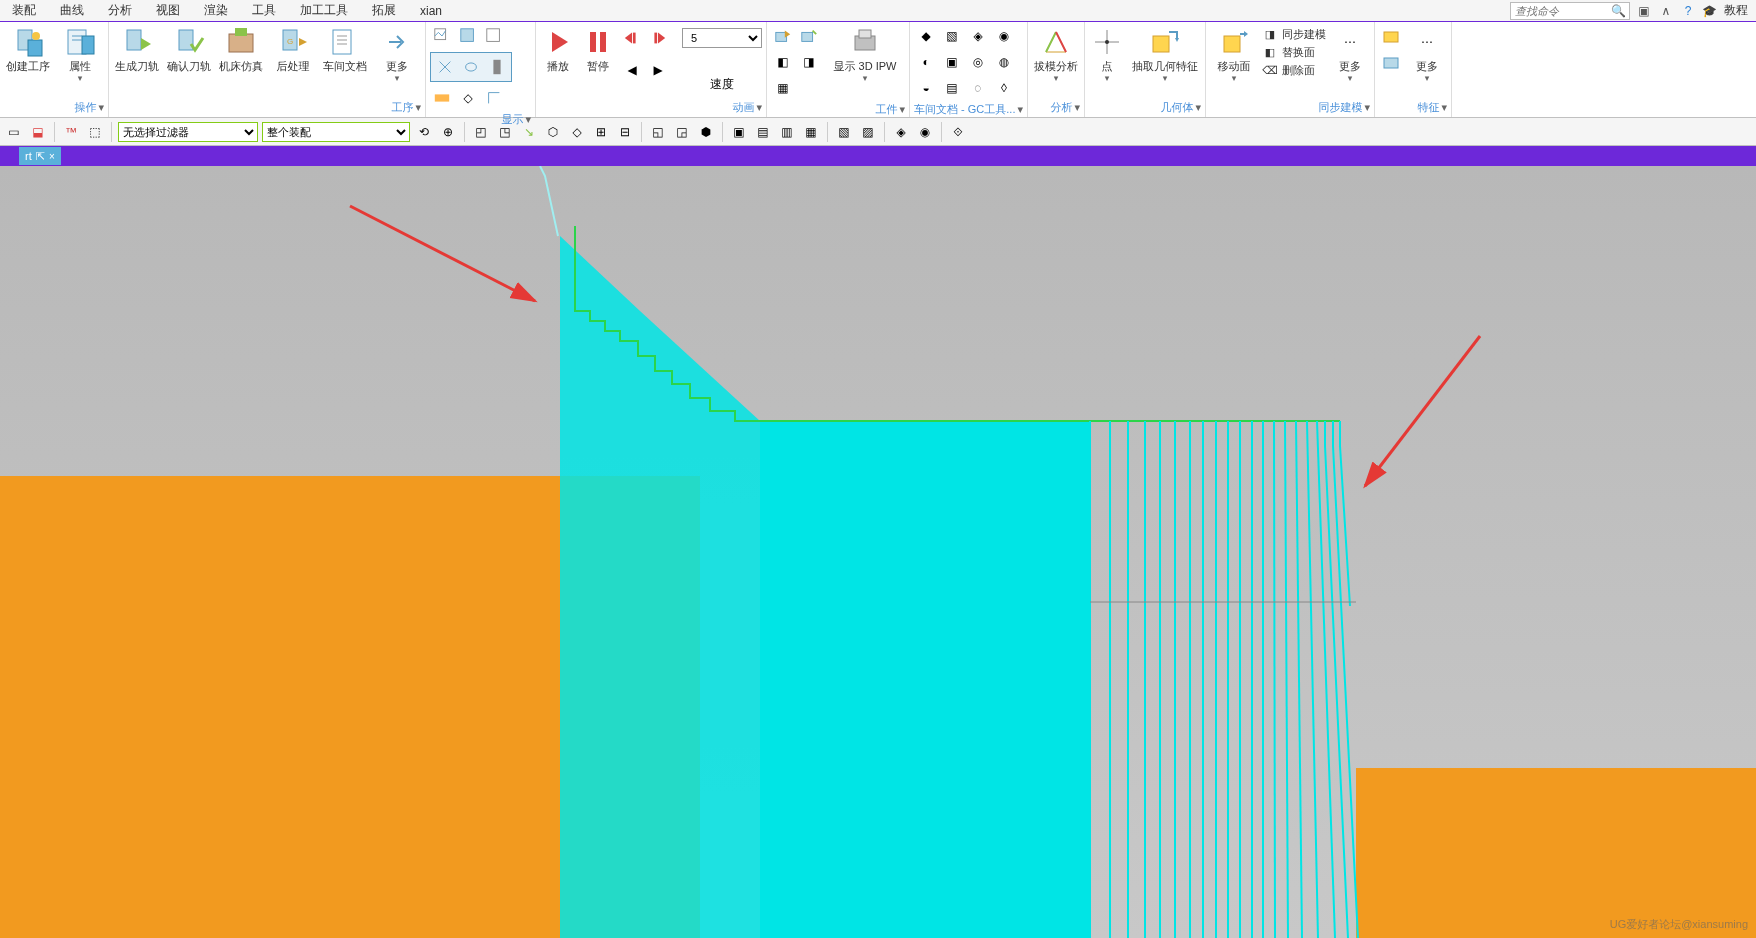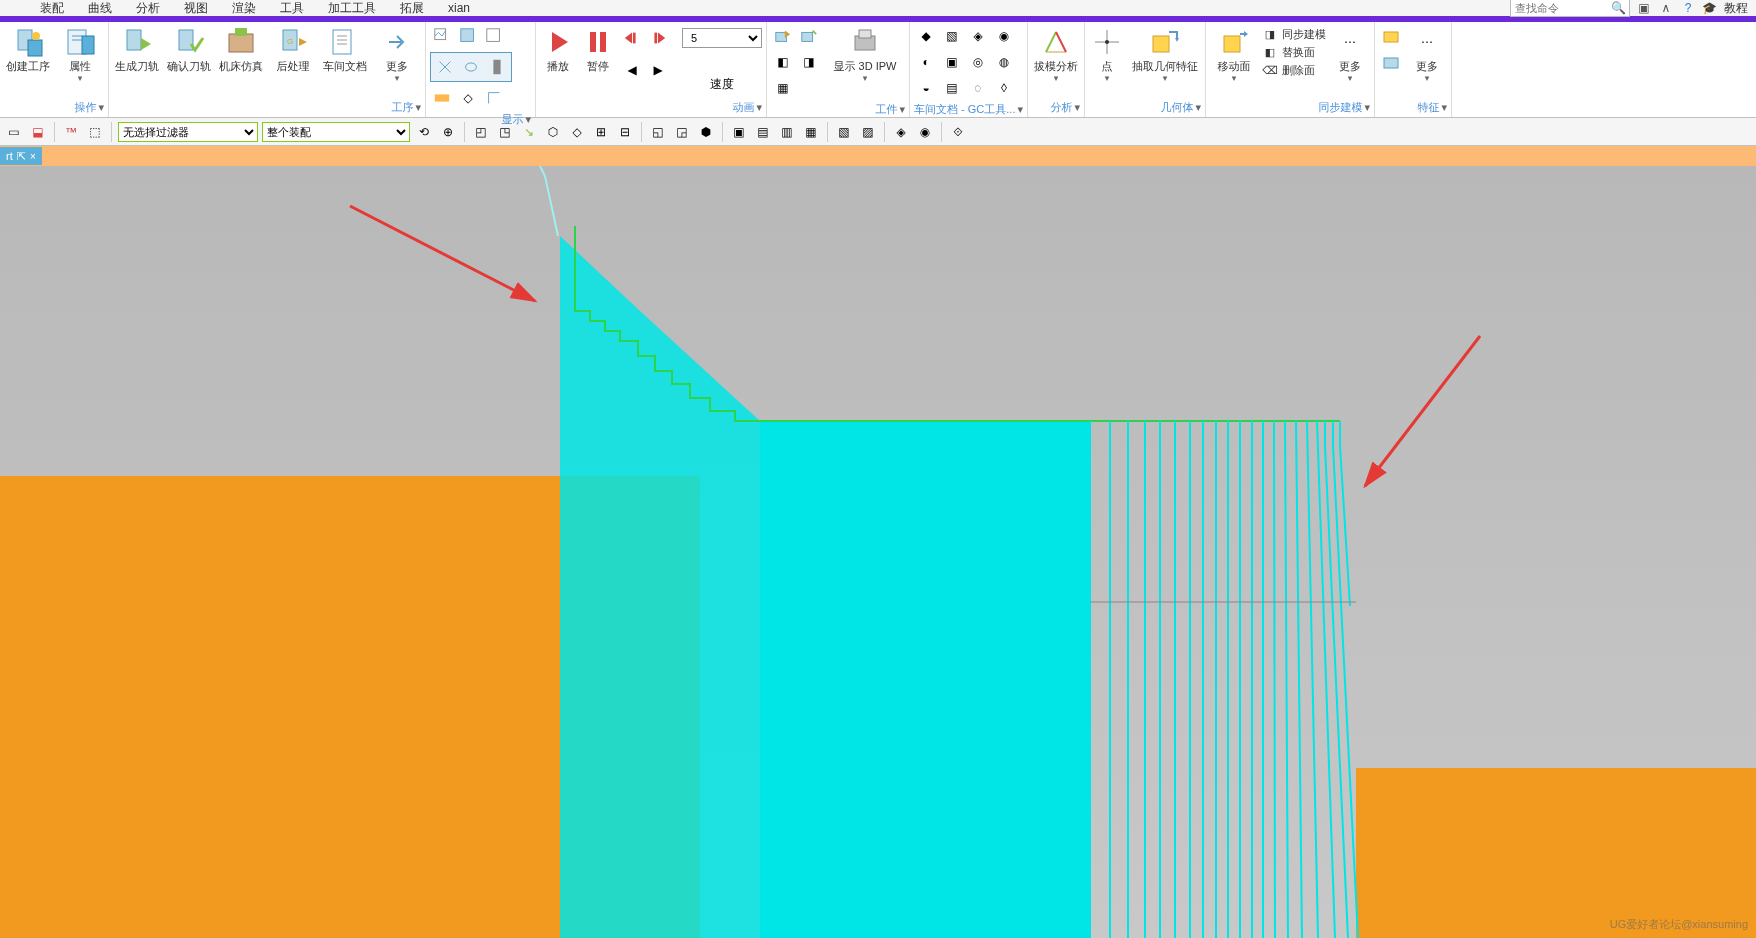--- a/index.html
+++ b/index.html
@@ -1,22 +1,22 @@
 <!DOCTYPE html>
 <html><head>
 <meta charset="utf-8">
 <style>
 * { box-sizing: border-box; margin: 0; padding: 0; }
 body { font-family: "Microsoft YaHei", sans-serif; font-size: 12px; background: #f0f0f0; overflow: hidden; width: 1756px; height: 938px; position: relative; }
 
 
-.menubar { background: #f5f5f5; height: 22px; display: flex; align-items: center; border-bottom: 6px solid #6d28d9; padding-left: 28px; }
+.menubar { background: #f5f5f5; height: 22px; display: flex; align-items: center; border-bottom: 1px solid #6d28d9; }
 .menubar .mi { padding: 0 12px; color: #333; cursor: pointer; }
 .menubar .right { margin-left: auto; display: flex; align-items: center; gap: 6px; padding-right: 8px; }
-.searchbox { width: 120px; height: 18px; border: 1px solid #bbb; padding: 0 18px 0 4px; font-size: 11px; color: #888; position: relative; }
+.searchbox { width: 120px; height: 18px; border: 1px solid #bbb; padding: 0 18px 0 4px; font-size: 11px; color: #888; position: relative; font-style: italic; }
 .searchwrap { position: relative; }
 .searchwrap .mag { position: absolute; right: 4px; top: 2px; color: #666; font-size: 12px; }
 .titleicon { width: 16px; height: 16px; display: inline-flex; align-items: center; justify-content: center; color: #555; }
 
 
 .ribbon { background: #fff; height: 96px; display: flex; border-bottom: 1px solid #c0c0c0; }
 .rgroup { border-right: 1px solid #ddd; display: flex; flex-direction: column; padding: 2px 4px 0 4px; position: relative; }
 .rgroup .btns { display: flex; gap: 4px; flex: 1; align-items: flex-start; }
 .rgroup .label { font-size: 11px; color: #4a90d9; text-align: right; padding: 2px 0; }
 .rgroup .label .dd { color: #666; margin-left: 2px; }
@@ -30,21 +30,21 @@
 .txtline { font-size: 11px; color: #333; display: flex; align-items: center; gap: 4px; cursor: pointer; }
 .txtline .ic2 { width: 16px; height: 16px; display: inline-flex; align-items: center; justify-content: center; }
 
 
 .selbar { background: #f5f5f5; height: 28px; border-bottom: 1px solid #c0c0c0; display: flex; align-items: center; padding: 0 4px; gap: 4px; }
 .selbar .sep { width: 1px; height: 20px; background: #ccc; margin: 0 2px; }
 .selbar select { height: 20px; font-size: 11px; border: 1px solid #84cc16; background: #fff; }
 .tbic { width: 20px; height: 20px; display: inline-flex; align-items: center; justify-content: center; cursor: pointer; }
 
 
-.tabbar { background: #fdba74; height: 20px; display: flex; align-items: center; }
+.tabbar { background: #6d28d9; height: 20px; display: flex; align-items: center; padding-left: 19px; }
 .tab { background: #5ab0da; color: #fff; font-size: 11px; padding: 0 6px; height: 18px; display: flex; align-items: center; gap: 4px; }
 .tab .x { cursor: pointer; font-size: 10px; }
 
 
 .canvas { position: absolute; left: 0; top: 166px; right: 0; bottom: 0; background: linear-gradient(to bottom, #b8b8b8, #c8c8c8); overflow: hidden; }
 .part-left { position: absolute; left: 0; top: 310px; width: 700px; height: 700px; background: #f29a1f; }
 .part-right { position: absolute; right: 0; top: 602px; width: 400px; height: 400px; background: #f29a1f; }
 .watermark { position: absolute; right: 8px; bottom: 6px; color: rgba(100,100,100,.6); font-size: 11px; }
 
 svg.icon { width: 100%; height: 100%; }

